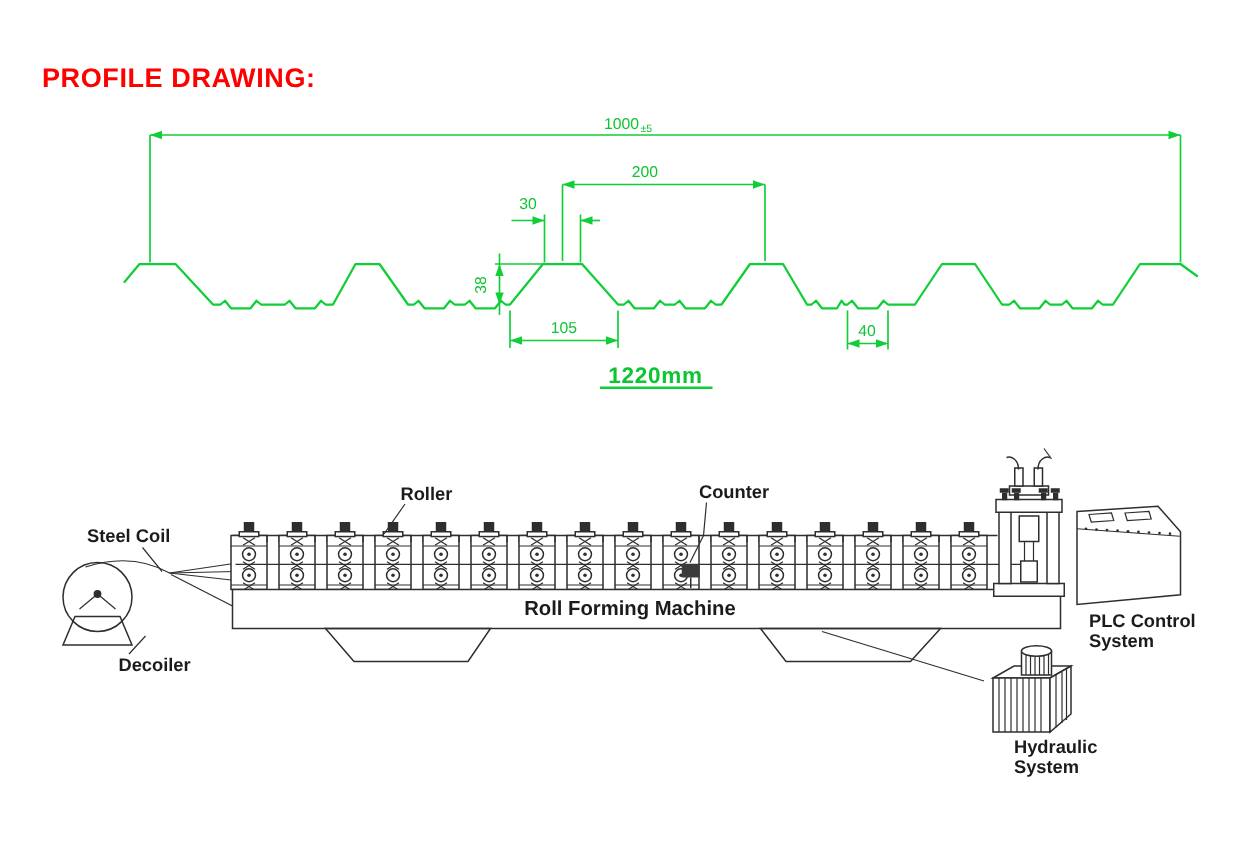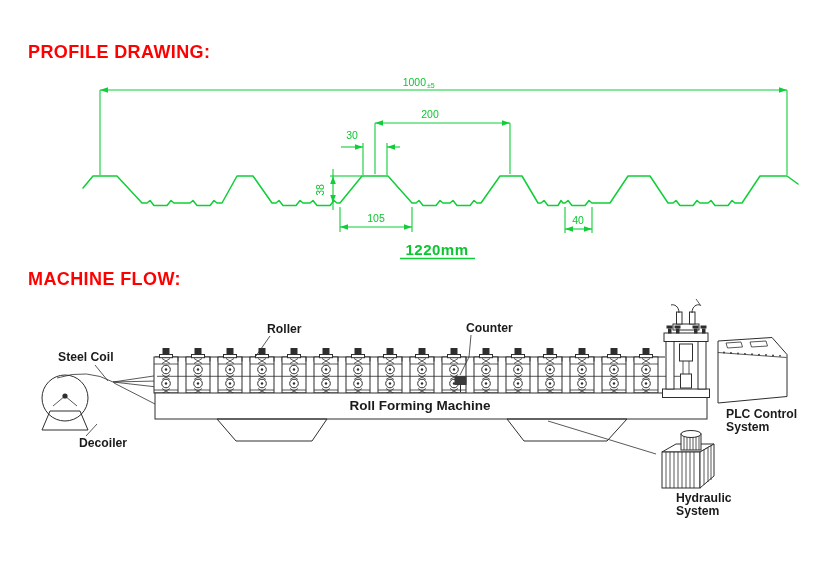--- a/index.html
+++ b/index.html
@@ -21,21 +21,20 @@
   .wfill{fill:#ffffff;stroke:#2e2e2e;stroke-width:1;}
   .mlabel{font:700 12.2px "Liberation Sans",sans-serif;fill:#1b1b1b;}
   .mtitle{font:700 13.5px "Liberation Sans",sans-serif;fill:#1b1b1b;}
 </style>
 </head>
 <body>
 
 <div class="canvas">
 
   <div class="heading h-profile">PROFILE DRAWING:</div>
-  <div class="heading h-machine">MACHINE FLOW:</div>
 
   <svg width="826" height="577" viewBox="0 0 826 577">
 
     <path class="gline" d="
       M 83,188 L 93,176 L 117,176 L 142,203
       L 147,203 L 150,200.5 L 154,205.5 L 167,205.5 L 171,200.5 L 174,203
       L 190,203 L 193,200.5 L 197,205.5 L 210,205.5 L 214,200.5 L 217,203
       L 222,203 L 237,176 L 253,176 L 272,203
       L 276,203 L 279,200.5 L 283,205.5 L 296,205.5 L 300,200.5 L 303,203
       L 310,203 L 313,200.5 L 317,205.5 L 330,205.5 L 334,200.5 L 337,203

